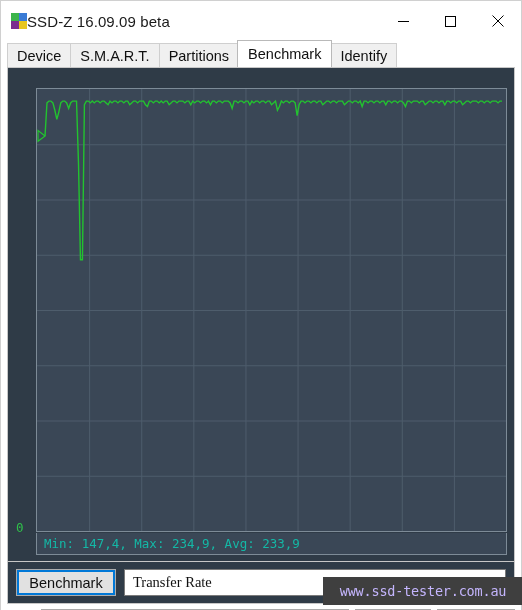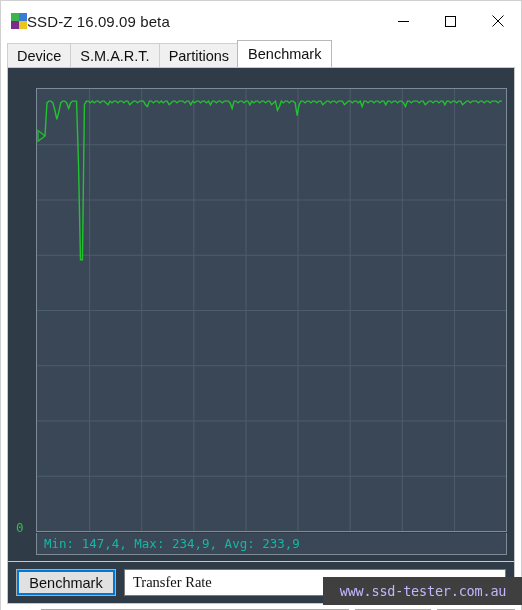--- a/index.html
+++ b/index.html
@@ -350,20 +350,21 @@
           </svg>
       </div>
     </div>
   </div>
 
   <div class="tabstrip">
     <div class="tab"><span>Device</span></div>
     <div class="tab"><span>S.M.A.R.T.</span></div>
     <div class="tab"><span>Partitions</span></div>
     <div class="tab active"><span>Benchmark</span></div>
+    <div class="tab"><span>Identify</span></div>
   </div>
 
   <div class="panel">
     <div class="chart-wrap">
       <div class="axis-min">0</div>
       <div class="plot">
         <svg id="plot-svg" viewBox="0 0 468 408" preserveAspectRatio="none">
             <line x1="0" x2="468" y1="51.5" y2="51.5" stroke="#4e5d6c" stroke-width="1"></line>
             <line x1="0" x2="468" y1="102.5" y2="102.5" stroke="#4e5d6c" stroke-width="1"></line>
             <line x1="0" x2="468" y1="153.5" y2="153.5" stroke="#4e5d6c" stroke-width="1"></line>

